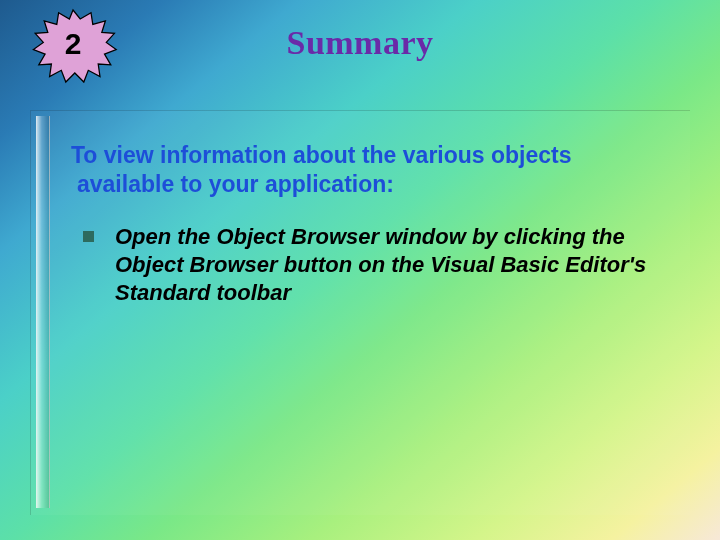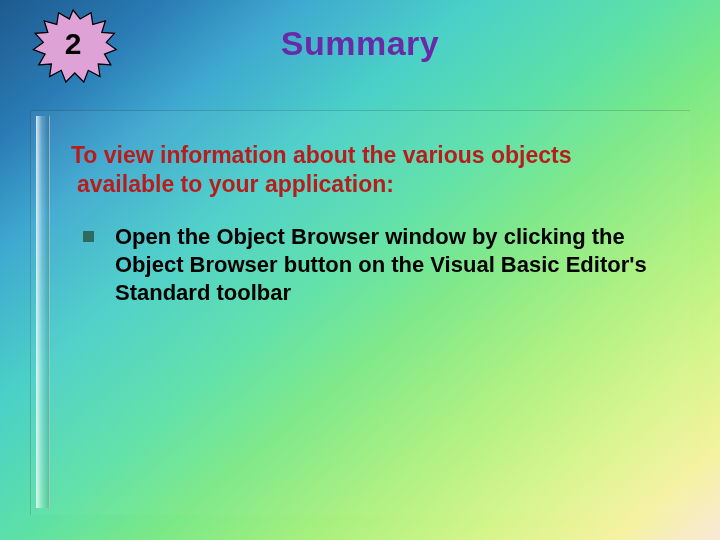--- a/index.html
+++ b/index.html
@@ -40,20 +40,21 @@
 
   .title {
     position: absolute;
     top: 24px;
     left: 50%;
     transform: translateX(-50%);
     font-size: 34px;
     font-weight: 700;
     color: #6a2aa8;
     letter-spacing: 0.5px;
+    font-family: Liberation Serif, serif;
   }
 
   .content-box {
     position: absolute;
     left: 30px;
     top: 110px;
     width: 660px;
     height: 405px;
     background: rgba(255,255,255,0.04);
     border-left: 1px solid rgba(0,0,0,0.15);
@@ -71,39 +72,40 @@
       rgba(255,255,255,0.2) 40%,
       rgba(0,0,0,0.12) 100%);
     border-left: 1px solid rgba(255,255,255,0.8);
     border-right: 1px solid rgba(0,0,0,0.18);
   }
 
   .intro {
     margin-left: 20px;
     font-size: 23px;
     font-weight: 700;
-    color: #b91c1c;
+    color: #1d4ed8;
     line-height: 1.25;
     margin-bottom: 24px;
     padding-left: 6px;
     text-indent: -6px;
   }
 
   .bullets {
     list-style: none;
     margin-left: 32px;
     font-size: 22px;
     font-weight: 700;
     color: #000;
     line-height: 1.28;
   }
   .bullets li {
     position: relative;
     padding-left: 32px;
     margin-bottom: 22px;
+    font-style: italic;
   }
   .bullets li::before {
     content: "";
     position: absolute;
     left: 0;
     top: 8px;
     width: 11px;
     height: 11px;
     background: #2d6b5f;
   }

